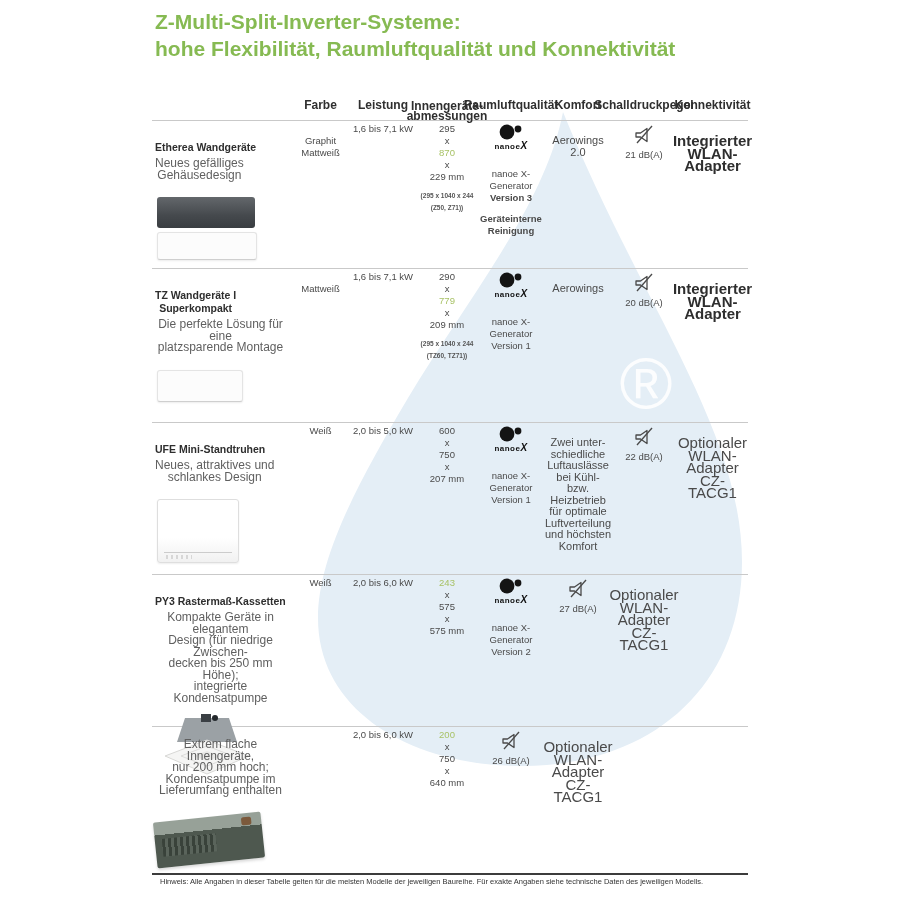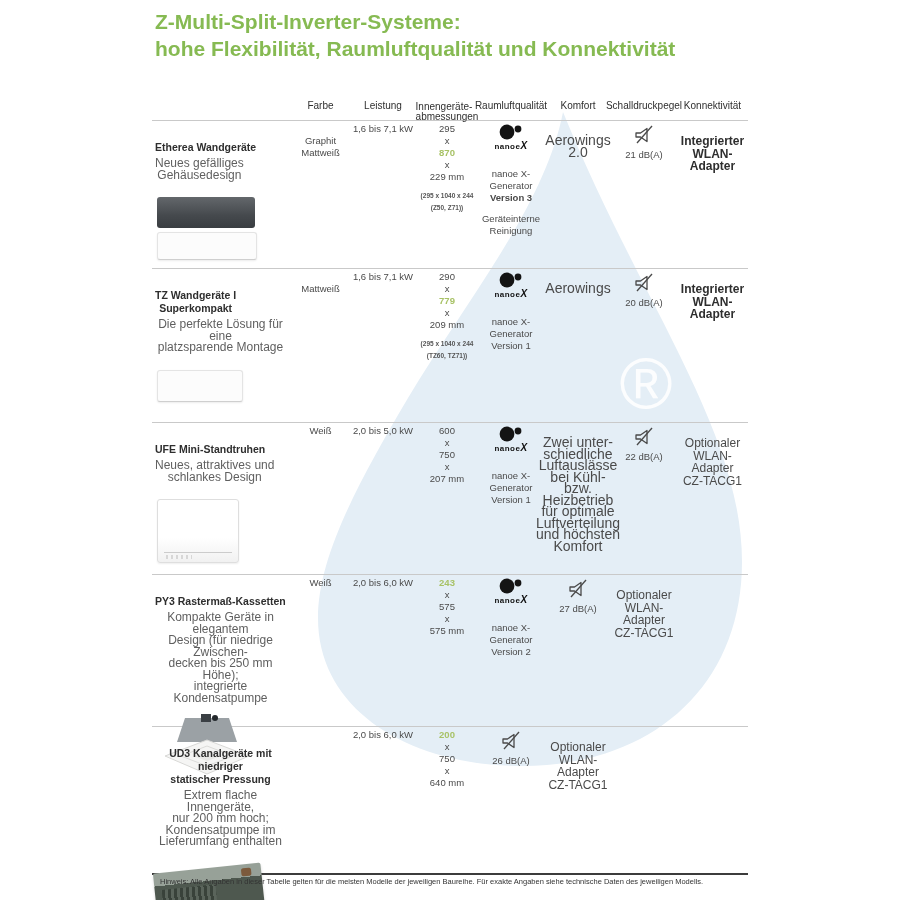--- a/index.html
+++ b/index.html
@@ -9,39 +9,39 @@
   
   #watermark{position:absolute;left:0;top:0;z-index:0;pointer-events:none;}
 
   
   #title{position:absolute;left:155px;top:8px;z-index:2;font-size:21px;line-height:27px;font-weight:bold;color:#86ba52;white-space:pre-line;}
 
   
   #table{position:absolute;left:152px;top:90px;width:596px;z-index:2;}
   .grid{display:grid;grid-template-columns:140px 57px 68px 60px 68px 66px 66px 71px;}
   .hrow{height:30px;border-bottom:1px solid #c9c9c9;}
-  .hcell{display:flex;align-items:center;justify-content:center;font-size:10px;font-weight:normal;color:#2f2f2f;line-height:9.5px;}
+  .hcell{display:flex;align-items:center;justify-content:center;text-align:center;font-size:12px;font-weight:bold;color:#2f2f2f;line-height:9.5px;}
   .row{border-bottom:1px solid #c9c9c9;}
   .row:last-of-type{border-bottom:2px solid #3c3c3c;}
   .cell{display:flex;flex-direction:column;align-items:center;justify-content:flex-start;text-align:center;font-size:9.5px;line-height:12px;color:#4a4a4a;padding:2px 1px;}
   .prod{align-items:flex-start;justify-content:flex-start;text-align:center;padding:8px 6px 6px 3px;}
   .pname{font-size:10.5px;line-height:13px;font-weight:bold;color:#2e2e2e;}
   .pdesc{font-size:12px;line-height:11.5px;color:#5f5f5f;margin-top:4px;}
-  .green{color:#a8c266;font-weight:bold;}
+  .green{color:#a8c266;font-weight:normal;}
   .dims div{line-height:12px;}
   .note{font-size:6.5px;line-height:8px;color:#555;margin-top:7px;font-weight:bold;}
-  .airx{margin-top:9px;}
+  .airx{margin-top:9px;font-weight:bold;}
   .vbold{font-weight:bold;}
   .nanoe{display:flex;flex-direction:column;align-items:center;margin-bottom:5px;}
   .nword{font-size:8px;font-weight:bold;color:#111;letter-spacing:.5px;line-height:9px;}
   .nword .nx{font-style:italic;font-size:10px;}
   .sound svg{margin-bottom:2px;}
-  .conn{font-size:12px;line-height:12.5px;}
+  .conn{font-size:15px;line-height:12.5px;}
   .connbold{font-weight:bold;color:#2e2e2e;}
-  .komfort{font-size:14px;line-height:11.5px;}
+  .komfort{font-size:11px;line-height:11.5px;}
 
   
   .imgblock{margin-top:16px;margin-left:2px;}
   .unit{border-radius:3px;}
   .unit.dark{width:98px;height:31px;background:linear-gradient(180deg,#63676b,#45494d 60%,#393d41);margin-bottom:4px;}
   .unit.light{width:98px;height:26px;background:#fcfcfc;border:1px solid #e4e4e4;border-bottom-color:#cfcfcf;box-shadow:0 1px 2px rgba(0,0,0,.08);}
   .unit.tz{width:84px;height:30px;}
   .console{width:80px;height:62px;background:linear-gradient(180deg,#ffffff 60%,#f1f1f1);border:1px solid #dedede;border-radius:3px;position:relative;box-shadow:0 1px 2px rgba(0,0,0,.07);}
   .console .cline{position:absolute;left:6px;right:6px;bottom:9px;border-top:1px solid #cccccc;}
   .console .cgrill{position:absolute;left:8px;bottom:3px;width:26px;height:4px;background:repeating-linear-gradient(90deg,#d7d7d7 0 2px,#f5f5f5 2px 5px);}
@@ -274,22 +274,20 @@
       <div>27 dB(A)</div>
     </div>
     <div class="cell conn pre">Optionaler
 WLAN-
 Adapter
 CZ-TACG1</div>
   </div>
 
   <div class="grid row" style="height:146px">
     <div class="cell prod">
-      <div class="pname pre">UD3 Kanalgeräte mit niedriger
-statischer Pressung</div>
       <div class="pdesc pre">Extrem flache Innengeräte,
 nur 200 mm hoch;
 Kondensatpumpe im
 Lieferumfang enthalten</div>
       <div class="duct">
         <div class="vent"></div>
         <div class="knob"></div>
       </div>
     </div>
     <div class="cell"></div>

